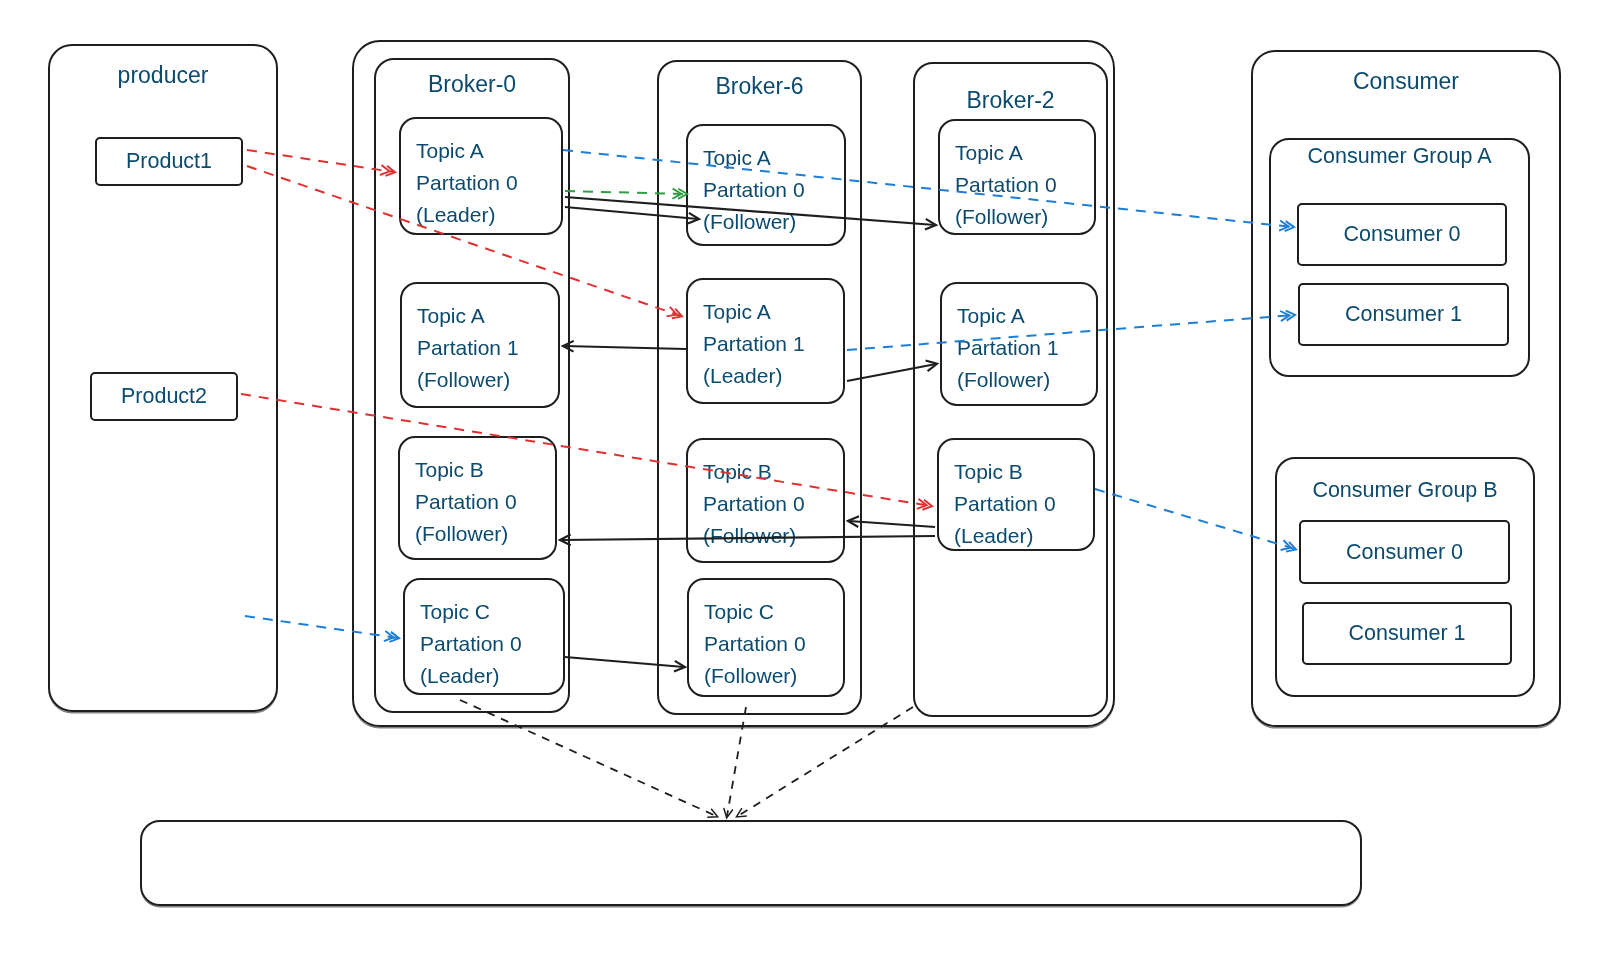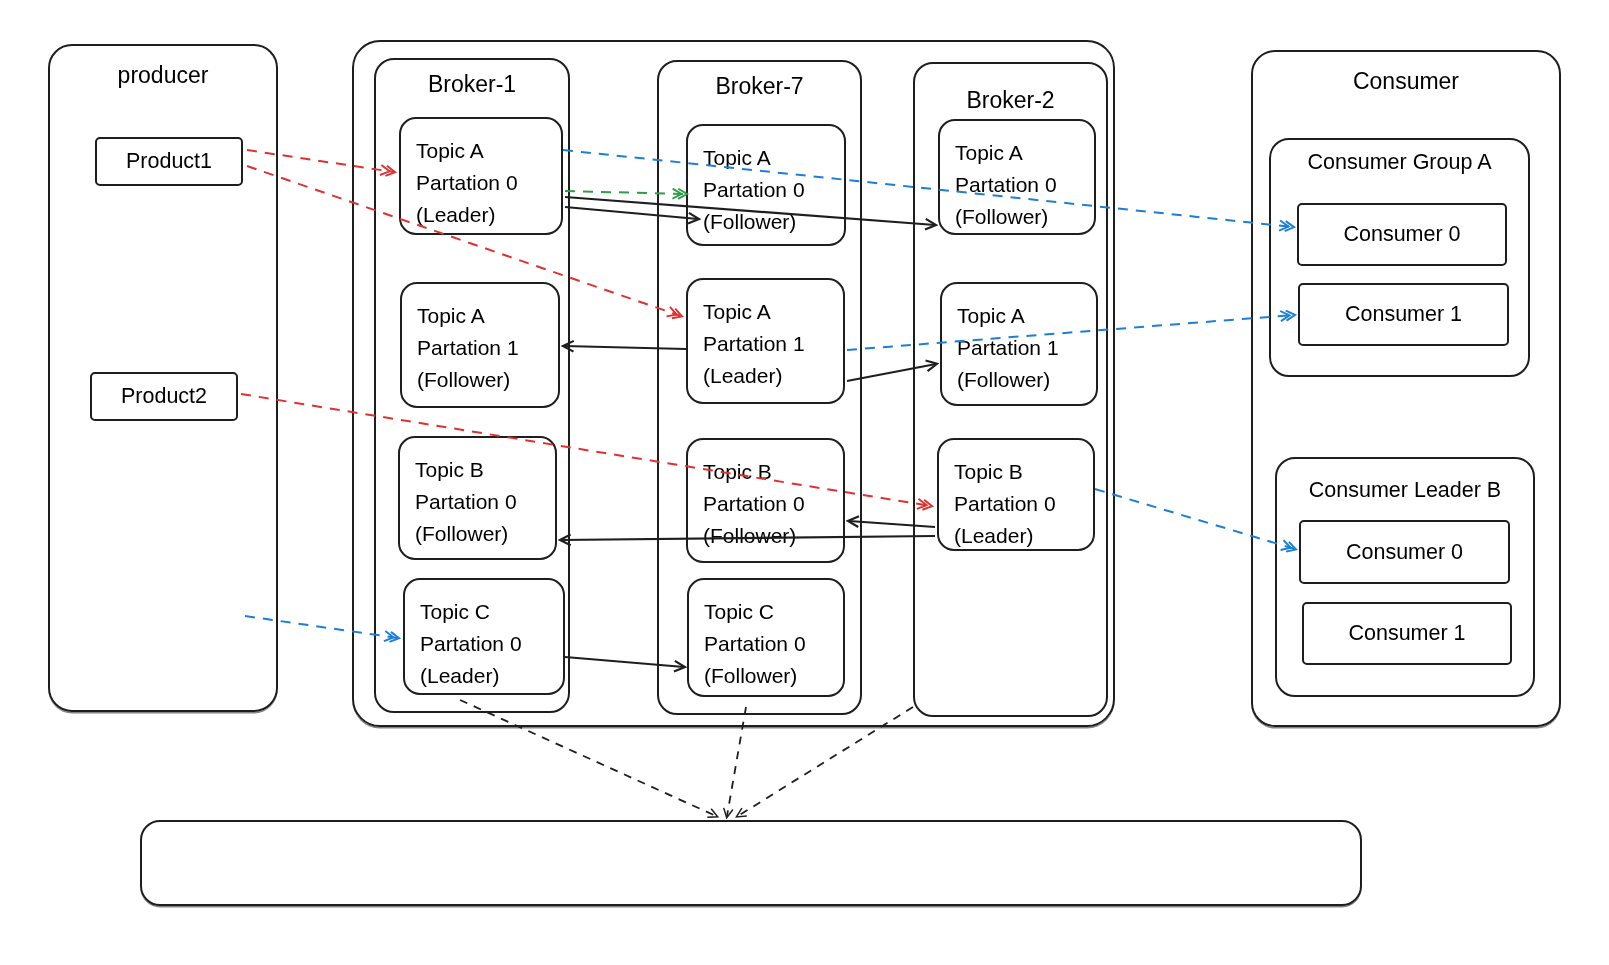--- a/index.html
+++ b/index.html
@@ -1,21 +1,21 @@
 <!DOCTYPE html>
 <html><head>
 <meta charset="utf-8">
 <style>
   html,body{margin:0;padding:0;background:#ffffff;}
   .stage{
     position:relative;
     width:1609px;height:965px;
     background:#ffffff;
     font-family:"Liberation Sans", sans-serif;
-    color:#000000;
+    color:#0c4a6e;
     overflow:hidden;
   }
   .abs{position:absolute;box-sizing:border-box;}
   
   .panel{
     border:2.4px solid #1e1e1e;
     border-radius:24px;
     background:transparent;
     box-shadow:0 2px 0 -0.5px rgba(30,30,30,.55);
   }
@@ -66,21 +66,21 @@
   <div class="abs node mini" style="left:95px;top:137px;width:148px;height:49px;">
     <span>Product1</span>
   </div>
   <div class="abs node mini" style="left:90px;top:372px;width:148px;height:49px;">
     <span>Product2</span>
   </div>
 
   <div class="abs panel" style="left:352px;top:40px;width:763px;height:687px;border-radius:28px;"></div>
 
   <div class="abs subpanel" style="left:374px;top:58px;width:196px;height:655px;"></div>
-  <div class="abs lbl" style="left:374px;top:71px;width:196px;">Broker-1</div>
+  <div class="abs lbl" style="left:374px;top:71px;width:196px;">Broker-0</div>
 
   <div class="abs node topic" style="left:399px;top:117px;width:164px;height:118px;">
     <div>Topic A</div>
     <div>Partation 0</div>
     <div>(Leader)</div>
   </div>
   <div class="abs node topic" style="left:400px;top:282px;width:160px;height:126px;">
     <div>Topic A</div>
     <div>Partation 1</div>
     <div>(Follower)</div>
@@ -90,21 +90,21 @@
     <div>Partation 0</div>
     <div>(Follower)</div>
   </div>
   <div class="abs node topic" style="left:403px;top:578px;width:162px;height:117px;">
     <div>Topic C</div>
     <div>Partation 0</div>
     <div>(Leader)</div>
   </div>
 
   <div class="abs subpanel" style="left:657px;top:60px;width:205px;height:655px;"></div>
-  <div class="abs lbl" style="left:657px;top:73px;width:205px;">Broker-7</div>
+  <div class="abs lbl" style="left:657px;top:73px;width:205px;">Broker-6</div>
 
   <div class="abs node topic" style="left:686px;top:124px;width:160px;height:122px;">
     <div>Topic A</div>
     <div>Partation 0</div>
     <div>(Follower)</div>
   </div>
   <div class="abs node topic" style="left:686px;top:278px;width:159px;height:126px;">
     <div>Topic A</div>
     <div>Partation 1</div>
     <div>(Leader)</div>
@@ -136,30 +136,30 @@
   <div class="abs node topic" style="left:937px;top:438px;width:158px;height:113px;">
     <div>Topic B</div>
     <div>Partation 0</div>
     <div>(Leader)</div>
   </div>
 
   <div class="abs panel" style="left:1251px;top:50px;width:310px;height:677px;"></div>
   <div class="abs lbl" style="left:1251px;top:68px;width:310px;">Consumer</div>
 
   <div class="abs subpanel" style="left:1269px;top:138px;width:261px;height:239px;"></div>
-  <div class="abs lbl-sm" style="left:1269px;top:150px;width:261px;">Consumer Group A</div>
+  <div class="abs lbl-sm" style="left:1269px;top:144px;width:261px;">Consumer Group A</div>
   <div class="abs node mini" style="left:1297px;top:203px;width:210px;height:63px;">
     <span>Consumer 0</span>
   </div>
   <div class="abs node mini" style="left:1298px;top:283px;width:211px;height:63px;">
     <span>Consumer 1</span>
   </div>
 
   <div class="abs subpanel" style="left:1275px;top:457px;width:260px;height:240px;"></div>
-  <div class="abs lbl-sm" style="left:1275px;top:478px;width:260px;">Consumer Leader B</div>
+  <div class="abs lbl-sm" style="left:1275px;top:478px;width:260px;">Consumer Group B</div>
   <div class="abs node mini" style="left:1299px;top:520px;width:211px;height:64px;">
     <span>Consumer 0</span>
   </div>
   <div class="abs node mini" style="left:1302px;top:602px;width:210px;height:63px;">
     <span>Consumer 1</span>
   </div>
 
   <div class="abs panel" style="left:140px;top:820px;width:1222px;height:86px;border-radius:20px;"></div>
 
   <svg class="arrows" width="1609" height="965" viewBox="0 0 1609 965">

